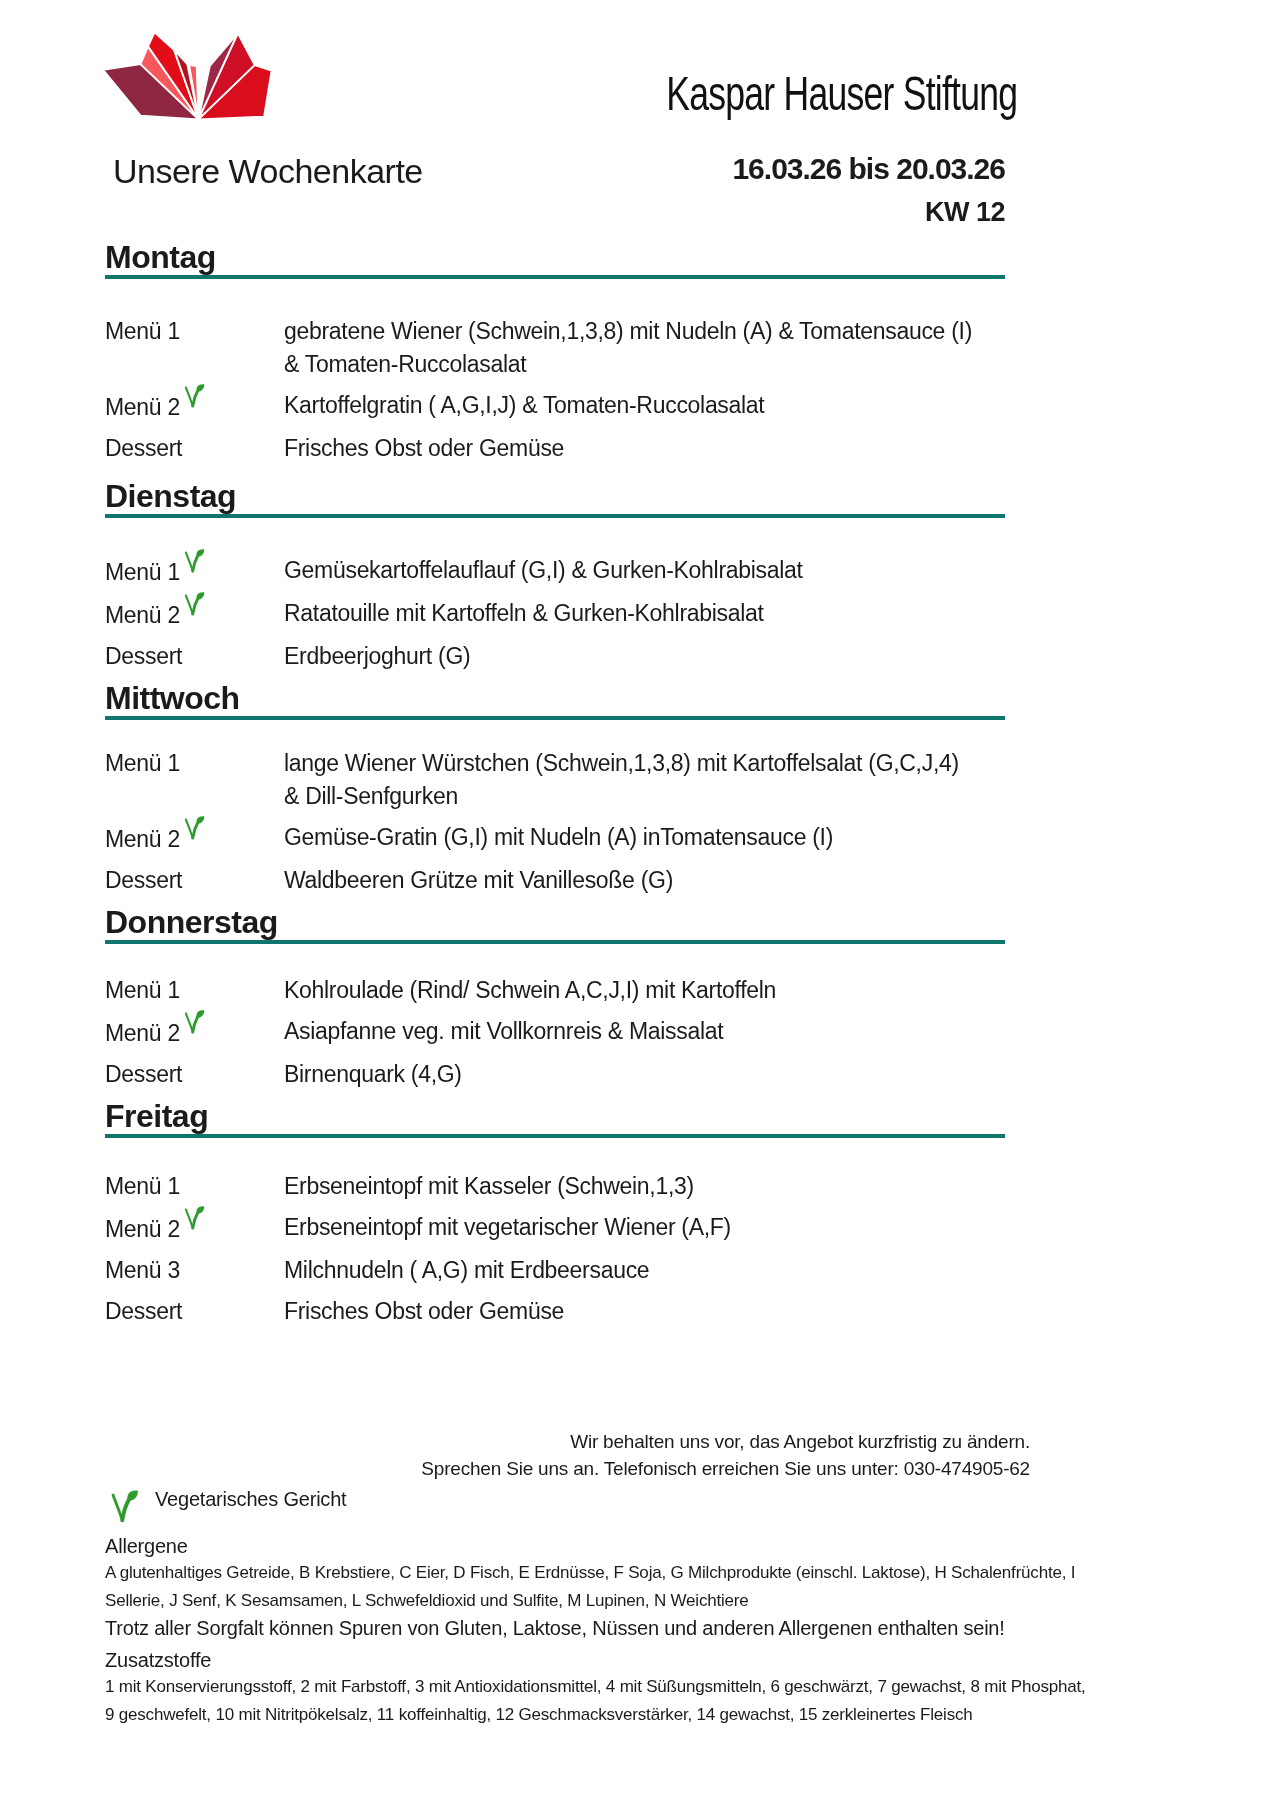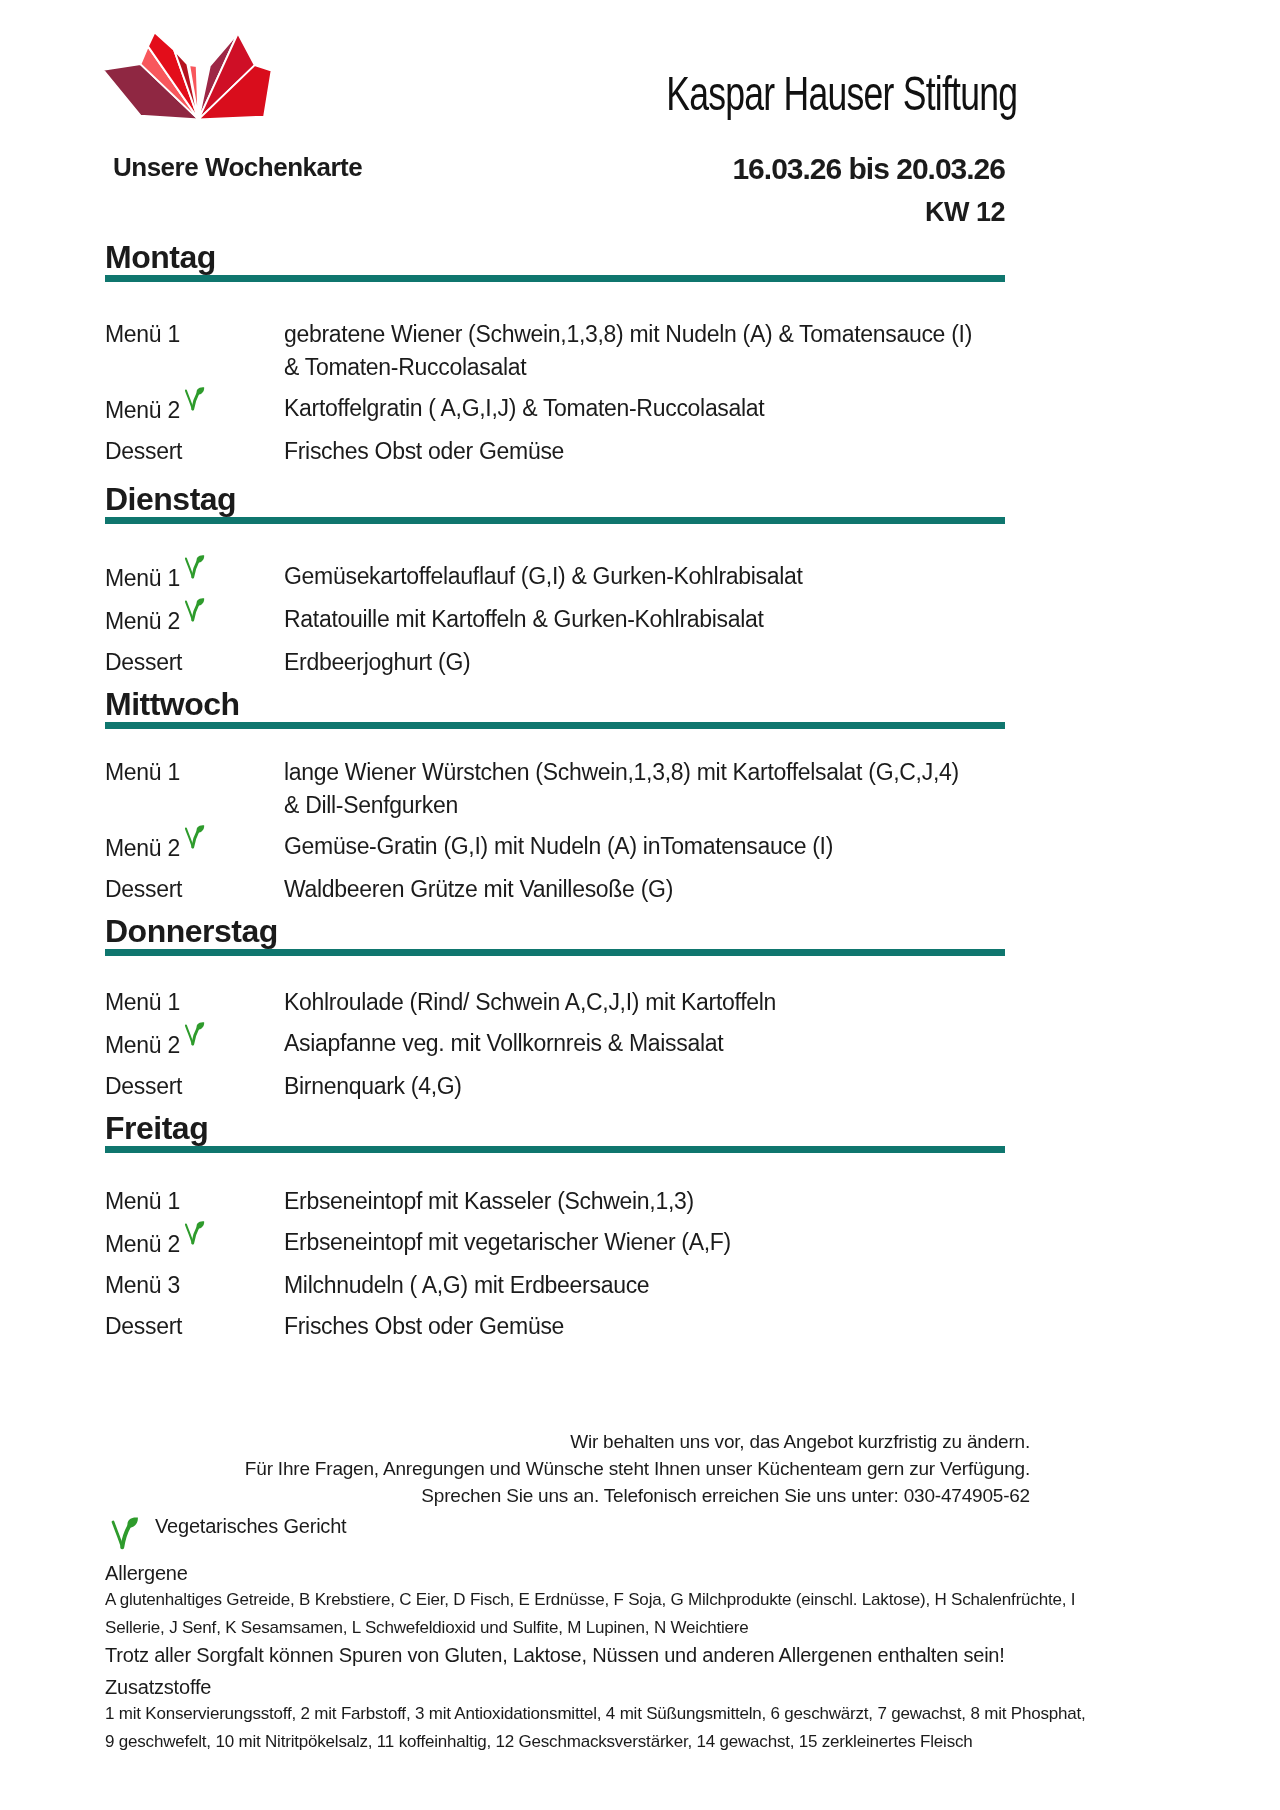--- a/index.html
+++ b/index.html
@@ -15,29 +15,29 @@
   
   .logo{position:absolute;left:92px;top:22px;width:185px;height:103px;}
   .brand{
     position:absolute;top:66px;right:263px;
     font-size:48px;font-weight:400;color:#111;
     white-space:nowrap;letter-spacing:-1px;
     transform:scaleX(0.74);transform-origin:100% 50%;
   }
   .content{position:absolute;left:105px;top:152px;width:900px;}
   .title-row{display:flex;justify-content:space-between;align-items:flex-start;}
-  .page-title{font-size:26px;font-weight:700;letter-spacing:-0.5px;padding-left:8px;}
+  .page-title{font-size:34px;font-weight:400;letter-spacing:-0.5px;padding-left:8px;}
   .title-right{display:flex;flex-direction:column;align-items:flex-end;}
   .date-range{font-size:30px;font-weight:700;letter-spacing:-1px;white-space:nowrap;}
   .week-no{font-size:27px;font-weight:700;margin-top:11px;letter-spacing:-0.5px;}
   
   .day{margin-top:0;}
   .day-title{
     margin:0;font-size:32px;font-weight:700;letter-spacing:-0.5px;
-    line-height:34px;border-bottom:7px solid #0f766e;padding-bottom:1px;
+    line-height:34px;border-bottom:4px solid #0f766e;padding-bottom:1px;
   }
   .rows{margin-top:32px;}
   .day-montag{margin-top:12px;}
   .day-montag .rows,.day-dienstag .rows{margin-top:36px;}
   .day-dienstag{margin-top:14px;}
   .day-mittwoch{margin-top:6px;}
   .day-mittwoch .rows{margin-top:27px;}
   .day-donnerstag{}
   .day-donnerstag .rows{margin-top:30px;}
   .day-freitag{margin-top:2px;}
@@ -203,21 +203,20 @@
           <div class="label"><span>Dessert</span></div>
           <div class="dish">Frisches Obst oder Gemüse</div>
         </div>
       </div>
     </section>
   </div>
 
   <div class="bottom">
     <div class="notice">
       <div>Wir behalten uns vor, das Angebot kurzfristig zu ändern.</div>
-      <div>Für Ihre Fragen, Anregungen und Wünsche steht Ihnen unser Küchenteam gern zur Verfügung.</div>
       <div>Sprechen Sie uns an. Telefonisch erreichen Sie uns unter: 030-474905-62</div>
     </div>
 
     <div class="legend">
       <svg class="veg-big">
           <use href="#sprout"></use>
         </svg>
       <span class="legend-label">Vegetarisches Gericht</span>
     </div>
 

